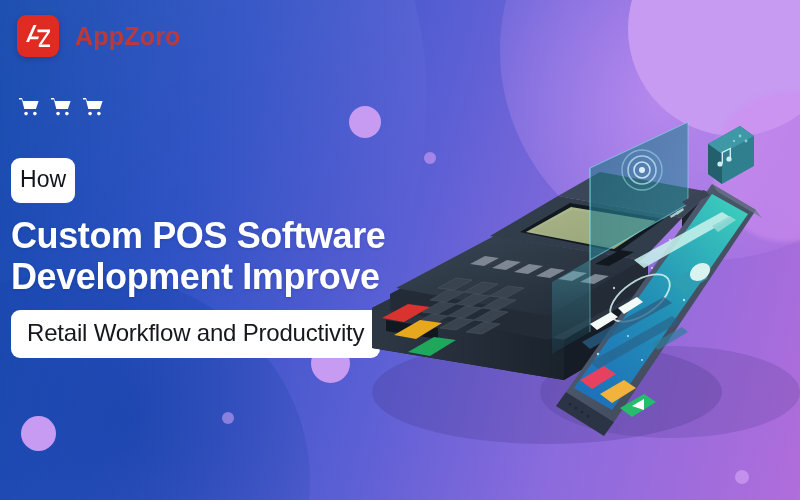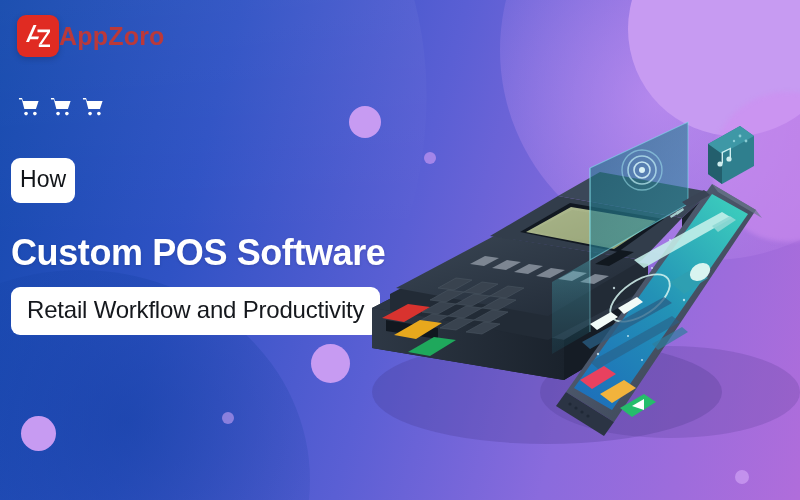--- a/index.html
+++ b/index.html
@@ -37,21 +37,21 @@
   }
   .dot{position:absolute;border-radius:50%;background:#c79bf2;}
   .dot.d1{left:349px;top:106px;width:32px;height:32px;}
   .dot.d2{left:424px;top:152px;width:12px;height:12px;background:rgba(176,140,236,.85);}
   .dot.d3{left:311px;top:344px;width:39px;height:39px;}
   .dot.d4{left:222px;top:412px;width:12px;height:12px;background:rgba(160,140,230,.8);}
   .dot.d5{left:21px;top:416px;width:35px;height:35px;}
   .dot.d6{left:735px;top:470px;width:14px;height:14px;background:rgba(214,170,248,.6);}
 
   
-  .logo{position:absolute;left:17px;top:15px;display:flex;align-items:center;gap:0;}
+  .logo{position:absolute;left:17px;top:15px;display:flex;align-items:center;gap:16px;}
   .logo-mark{
     width:42px;height:42px;border-radius:9px;background:#e02b22;
     position:relative;flex:none;box-shadow:0 2px 6px rgba(0,0,0,.18);
   }
   .logo-mark svg{position:absolute;inset:0;}
   .logo-word{
     font-size:25px;font-weight:bold;letter-spacing:.2px;
     color:#c8372f;opacity:.92;
   }
 
@@ -60,21 +60,21 @@
   .cart{width:23px;height:23px;}
 
   
   .copy{position:absolute;left:11px;top:158px;width:410px;}
   .pill-how{
     display:inline-block;background:#ffffff;color:#111418;
     font-size:23px;line-height:1;padding:10px 9px 12px;border-radius:9px;
     letter-spacing:.1px;
   }
   .headline{
-    margin-top:30px;color:#ffffff;font-weight:bold;font-size:36px;line-height:1.13;
+    margin-top:13px;color:#ffffff;font-weight:bold;font-size:36px;line-height:1.13;
     letter-spacing:-.4px;text-shadow:0 1px 3px rgba(20,20,60,.18);
   }
   .headline .l2{display:block;}
   .pill-sub{
     margin-top:13px;display:inline-block;background:#ffffff;color:#15181d;
     font-size:24px;line-height:1;padding:11px 16px 13px;border-radius:9px;
     letter-spacing:-.2px;
   }
 
   
@@ -127,20 +127,21 @@
       <path d="M1 3h3.2l1 3.2h16.3l-2.8 8.4H6.6L4 4.6H1z" fill="#ffffff"></path>
       <circle cx="8.4" cy="19.4" r="1.9" fill="#ffffff"></circle>
       <circle cx="17.6" cy="19.4" r="1.9" fill="#ffffff"></circle>
     </svg>
   </div>
 
   <div class="copy">
     <div class="pill-how">How</div>
     <div class="headline">
       <span>Custom POS Software</span>
+      <span class="l2">Development Improve</span>
     </div>
     <div class="pill-sub">Retail Workflow and Productivity</div>
   </div>
 
   <div class="art">
     <svg width="448" height="408" viewBox="0 0 448 408" aria-hidden="true">
       <defs>
         <linearGradient id="posTop" x1="0" y1="0" x2="1" y2="1">
           <stop offset="0" stop-color="#3a4654"></stop>
             <stop offset="1" stop-color="#202935"></stop>

